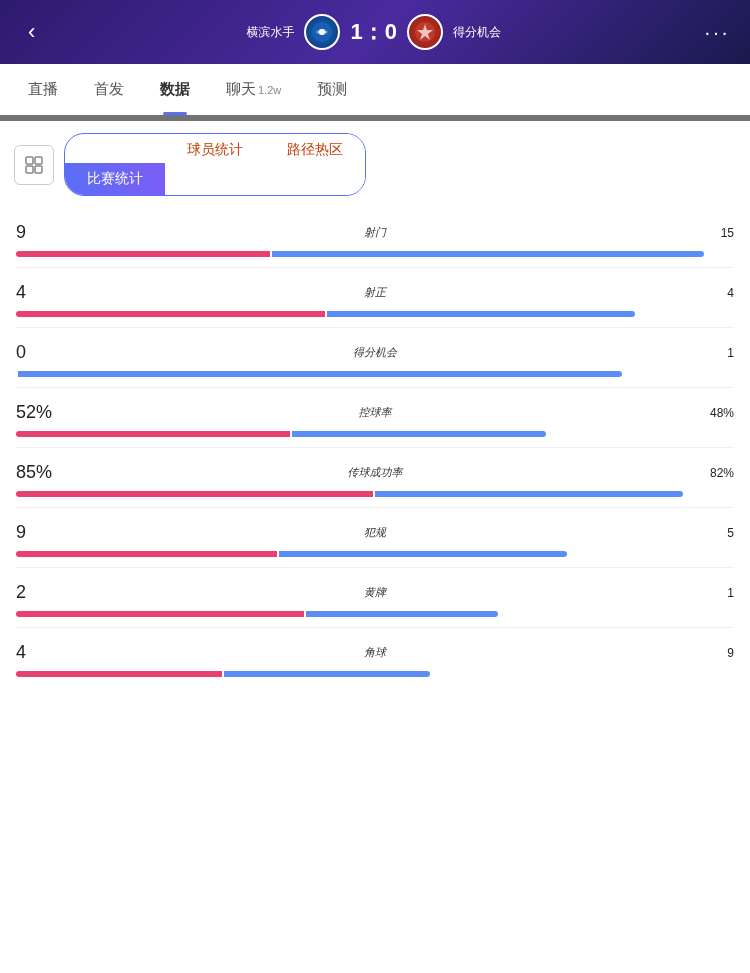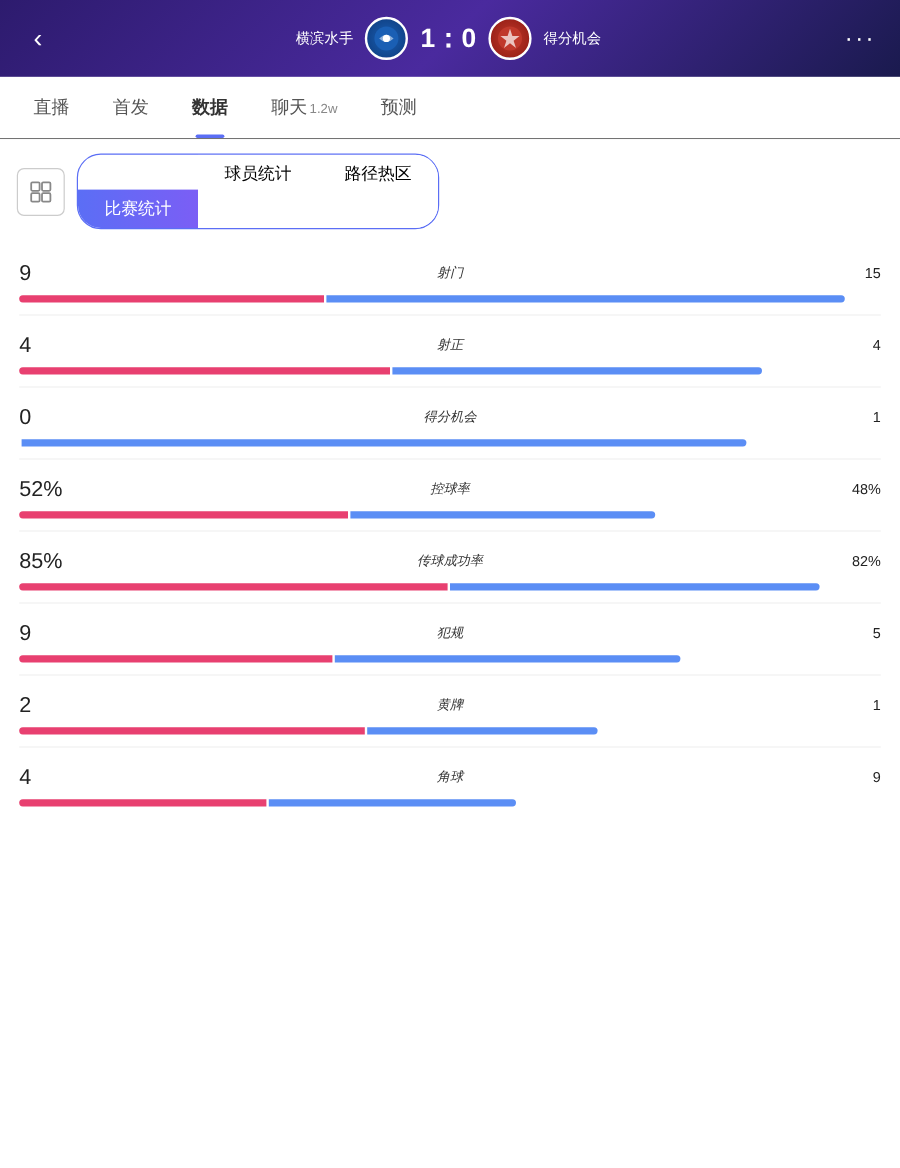--- a/index.html
+++ b/index.html
@@ -69,21 +69,21 @@
       font-size: 20px;
       letter-spacing: 2px;
       cursor: pointer;
     }
 
     
     .nav-tabs {
       display: flex;
       align-items: center;
       padding: 0 10px;
-      border-bottom: 1px solid #737373;
+      border-bottom: 6px solid #737373;
       background: #fff;
     }
     .nav-tab {
       padding: 16px 18px;
       font-size: 15px;
       color: #555;
       cursor: pointer;
       position: relative;
       white-space: nowrap;
     }
@@ -131,21 +131,21 @@
     .sub-nav-tabs {
       display: flex;
       border: 1.5px solid #5b6ef5;
       border-radius: 20px;
       overflow: hidden;
     }
     .sub-nav-tab {
       padding: 7px 22px;
       font-size: 14px;
       cursor: pointer;
-      color: #000000;
+      color: #c2410c;
       background: #fff;
     }
     .sub-nav-tab.active {
       background: linear-gradient(90deg, #5b6ef5, #7b5ef5);
       color: #fff;
       font-weight: 500;
       margin-top: 29px;
     }
 
     

